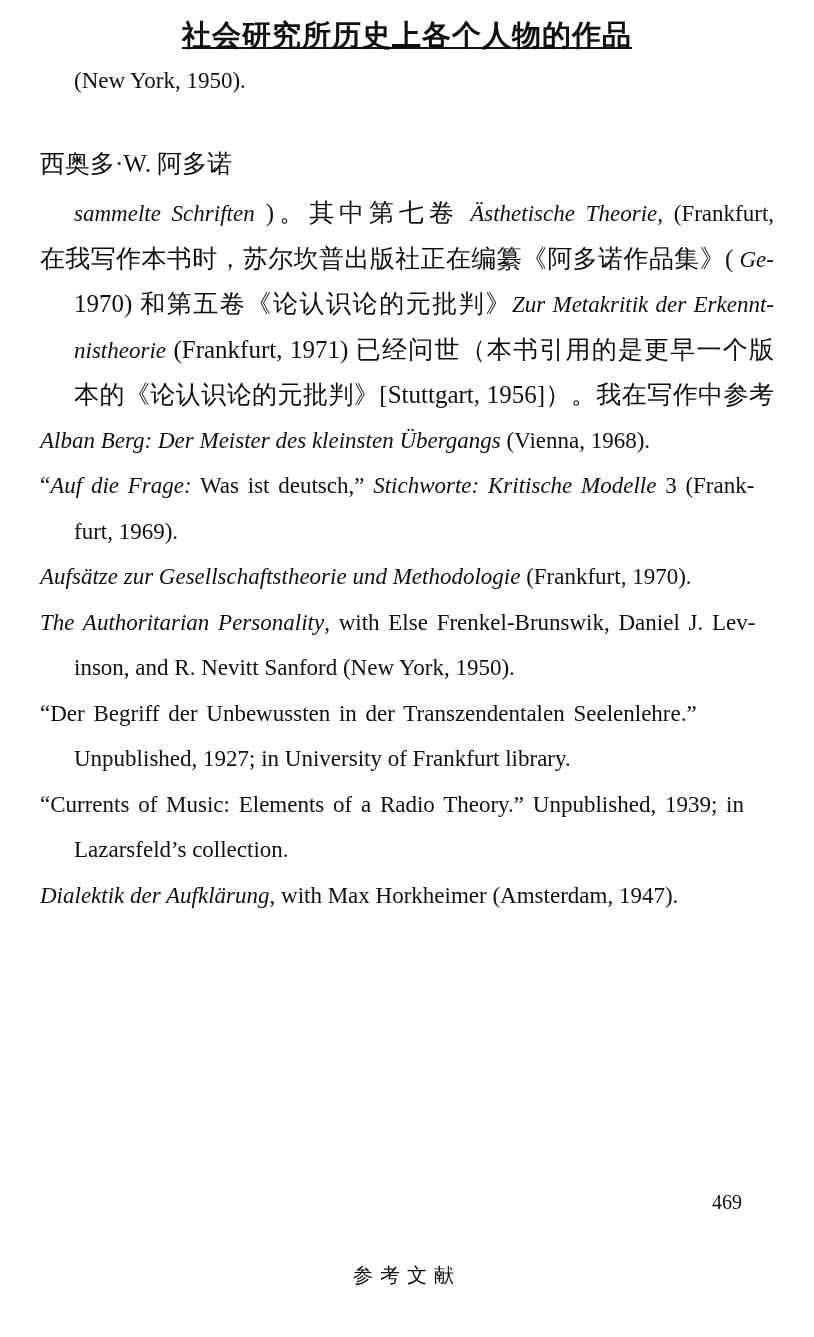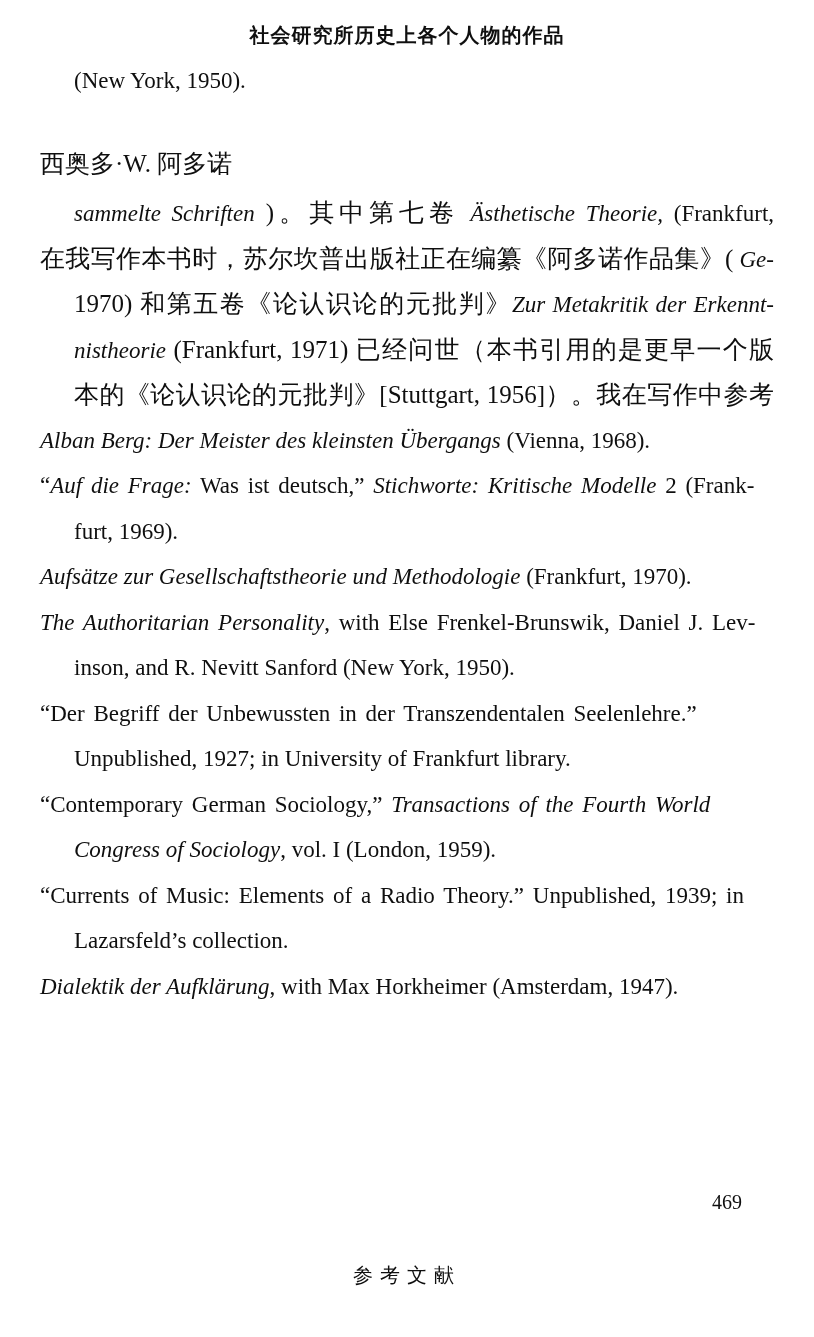--- a/index.html
+++ b/index.html
@@ -9,21 +9,21 @@
     margin:0 auto;
     background:#ffffff;
     color:#0f0f0f;
     font-family:"Liberation Serif","DejaVu Serif",serif;
     overflow:hidden;
   }
   #doc{position:absolute;left:40px;right:40px;top:12px;}
   .line{height:45.5px;line-height:45.5px;white-space:nowrap;}
   .line.indent{padding-left:34px;}
   .run-cjk{font-size:25px;}
-  .run-cjkb{font-size:20px;font-weight:700;letter-spacing:1px;}
+  .run-cjkb{font-size:29px;font-weight:700;letter-spacing:1px;text-decoration:underline;}
   .run-it{font-size:23px;font-style:italic;}
   .run-rm{font-size:23px;}
   .blk-title .line{text-align:center;height:46px;line-height:46px;}
   .blk-heading{margin-top:37px;margin-bottom:4px;}
   .blk-para .line.fill{
     white-space:normal;
     text-align:justify;
     text-align-last:justify;
     overflow:hidden;
   }
@@ -57,39 +57,35 @@
         <div class="line indent fill"><span class="run-it">sammelte Schriften</span><span class="run-cjk"> )。其中第七卷 </span><span class="run-it">Ästhetische Theorie,</span><span class="run-rm"> (Frankfurt,</span></div>
         <div class="line fill"><span class="run-cjk">在我写作本书时，苏尔坎普出版社正在编纂《阿多诺作品集》(</span><span class="run-it"> Ge-</span></div>
         <div class="line indent fill"><span class="run-cjk">1970) 和第五卷《论认识论的元批判》</span><span class="run-it">Zur Metakritik der Erkennt-</span></div>
         <div class="line indent fill"><span class="run-it">nistheorie</span><span class="run-cjk"> (Frankfurt, 1971) 已经问世（本书引用的是更早一个版</span></div>
         <div class="line indent fill"><span class="run-cjk">本的《论认识论的元批判》[Stuttgart, 1956]）。我在写作中参考</span></div>
       </div>
       <div class="blk blk-entry">
         <div class="line"><span class="run-it">Alban Berg: Der Meister des kleinsten Übergangs</span><span class="run-rm"> (Vienna, 1968).</span></div>
       </div>
       <div class="blk blk-entry">
-        <div class="line fill"><span class="run-rm">“</span><span class="run-it">Auf die Frage:</span><span class="run-rm"> Was ist deutsch,” </span><span class="run-it">Stichworte: Kritische Modelle</span><span class="run-rm"> 2 (Frank-</span></div>
+        <div class="line fill"><span class="run-rm">“</span><span class="run-it">Auf die Frage:</span><span class="run-rm"> Was ist deutsch,” </span><span class="run-it">Stichworte: Kritische Modelle</span><span class="run-rm"> 3 (Frank-</span></div>
         <div class="line indent"><span class="run-rm">furt, 1969).</span></div>
       </div>
       <div class="blk blk-entry">
         <div class="line"><span class="run-it">Aufsätze zur Gesellschaftstheorie und Methodologie</span><span class="run-rm"> (Frankfurt, 1970).</span></div>
       </div>
       <div class="blk blk-entry">
         <div class="line fill"><span class="run-it">The Authoritarian Personality</span><span class="run-rm">, with Else Frenkel-Brunswik, Daniel J. Lev-</span></div>
         <div class="line indent"><span class="run-rm">inson, and R. Nevitt Sanford (New York, 1950).</span></div>
       </div>
       <div class="blk blk-entry">
         <div class="line fill"><span class="run-rm">“Der Begriff der Unbewussten in der Transzendentalen Seelenlehre.”</span></div>
         <div class="line indent"><span class="run-rm">Unpublished, 1927; in University of Frankfurt library.</span></div>
       </div>
       <div class="blk blk-entry">
-        <div class="line fill"><span class="run-rm">“Contemporary German Sociology,” </span><span class="run-it">Transactions of the Fourth World</span></div>
-        <div class="line indent"><span class="run-it">Congress of Sociology</span><span class="run-rm">, vol. I (London, 1959).</span></div>
-      </div>
-      <div class="blk blk-entry">
         <div class="line fill"><span class="run-rm">“Currents of Music: Elements of a Radio Theory.” Unpublished, 1939; in</span></div>
         <div class="line indent"><span class="run-rm">Lazarsfeld’s collection.</span></div>
       </div>
       <div class="blk blk-entry">
         <div class="line"><span class="run-it">Dialektik der Aufklärung</span><span class="run-rm">, with Max Horkheimer (Amsterdam, 1947).</span></div>
       </div>
     </div>
   <div class="footer-label">参考文献</div>
   <div class="page-number">469</div>
 </div>

